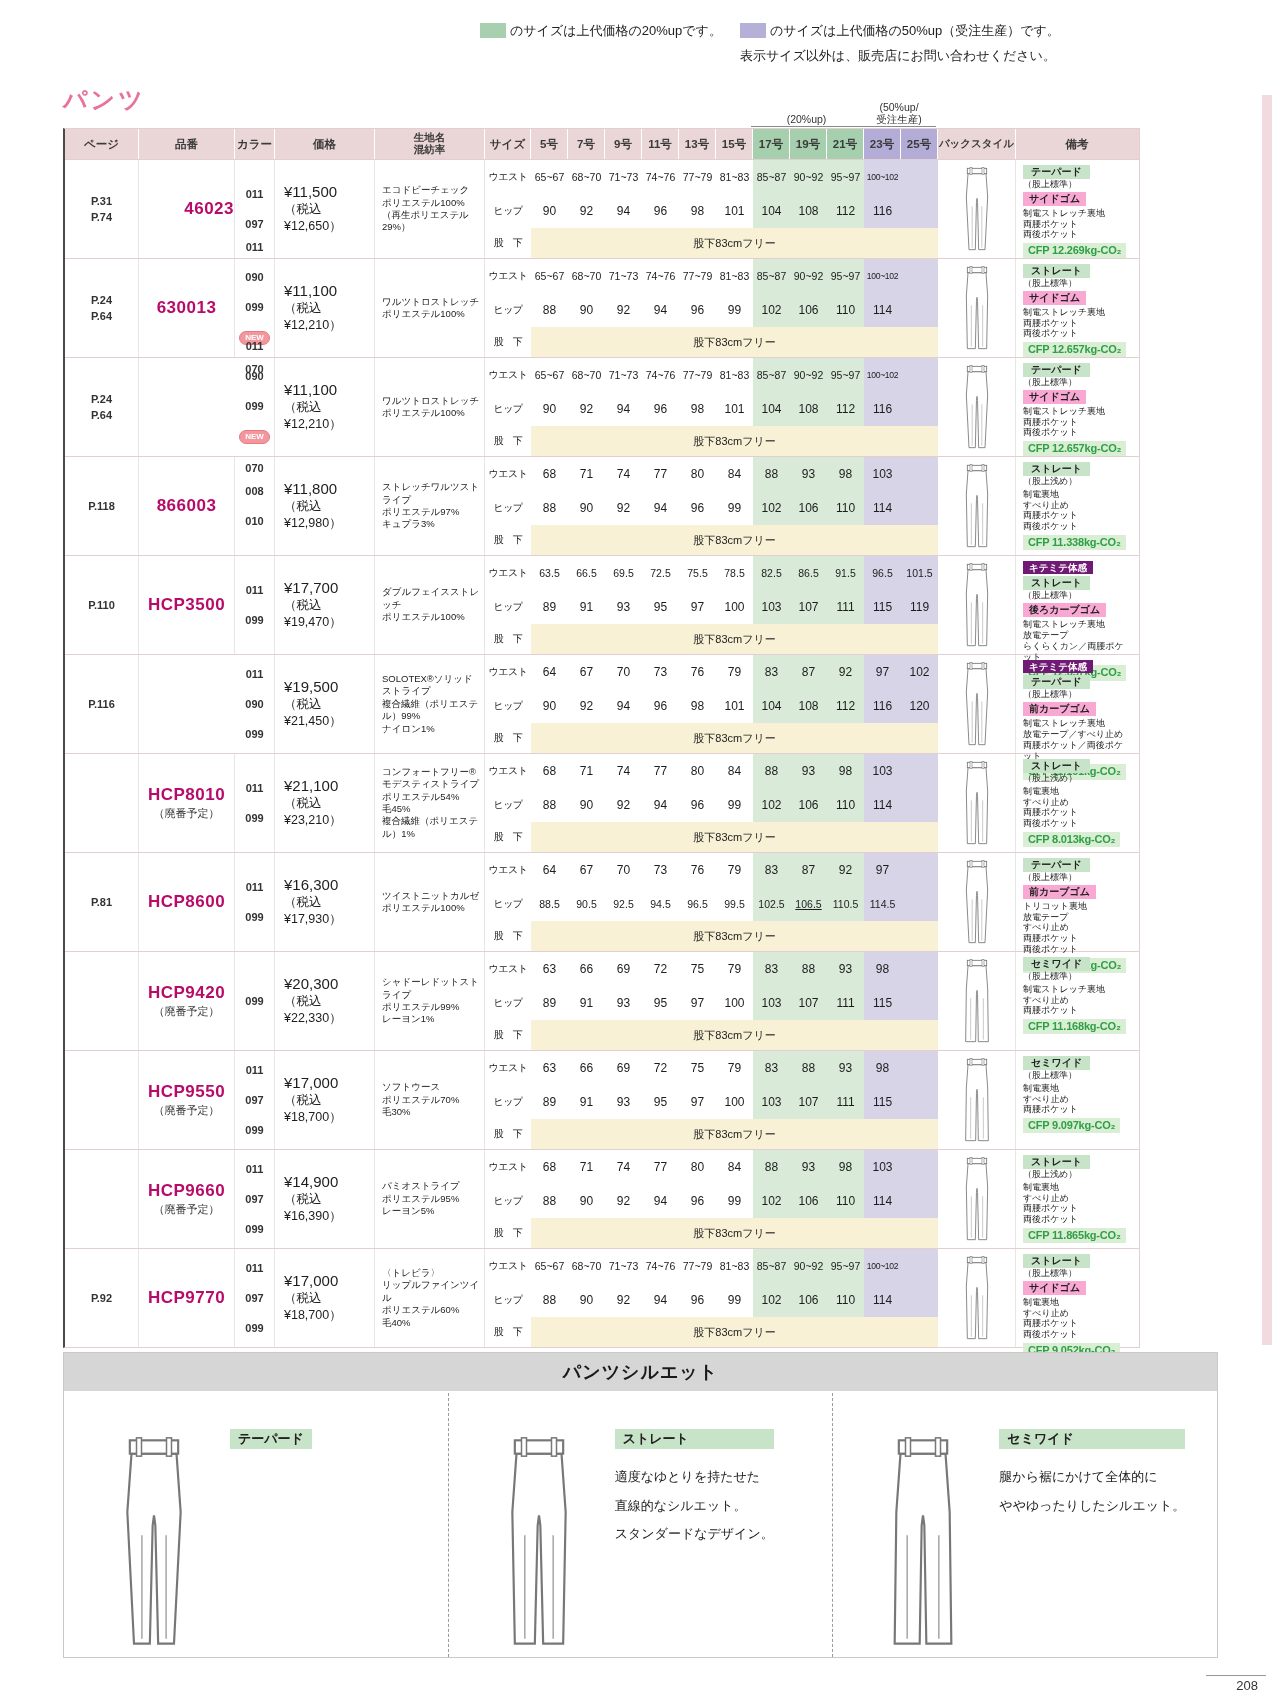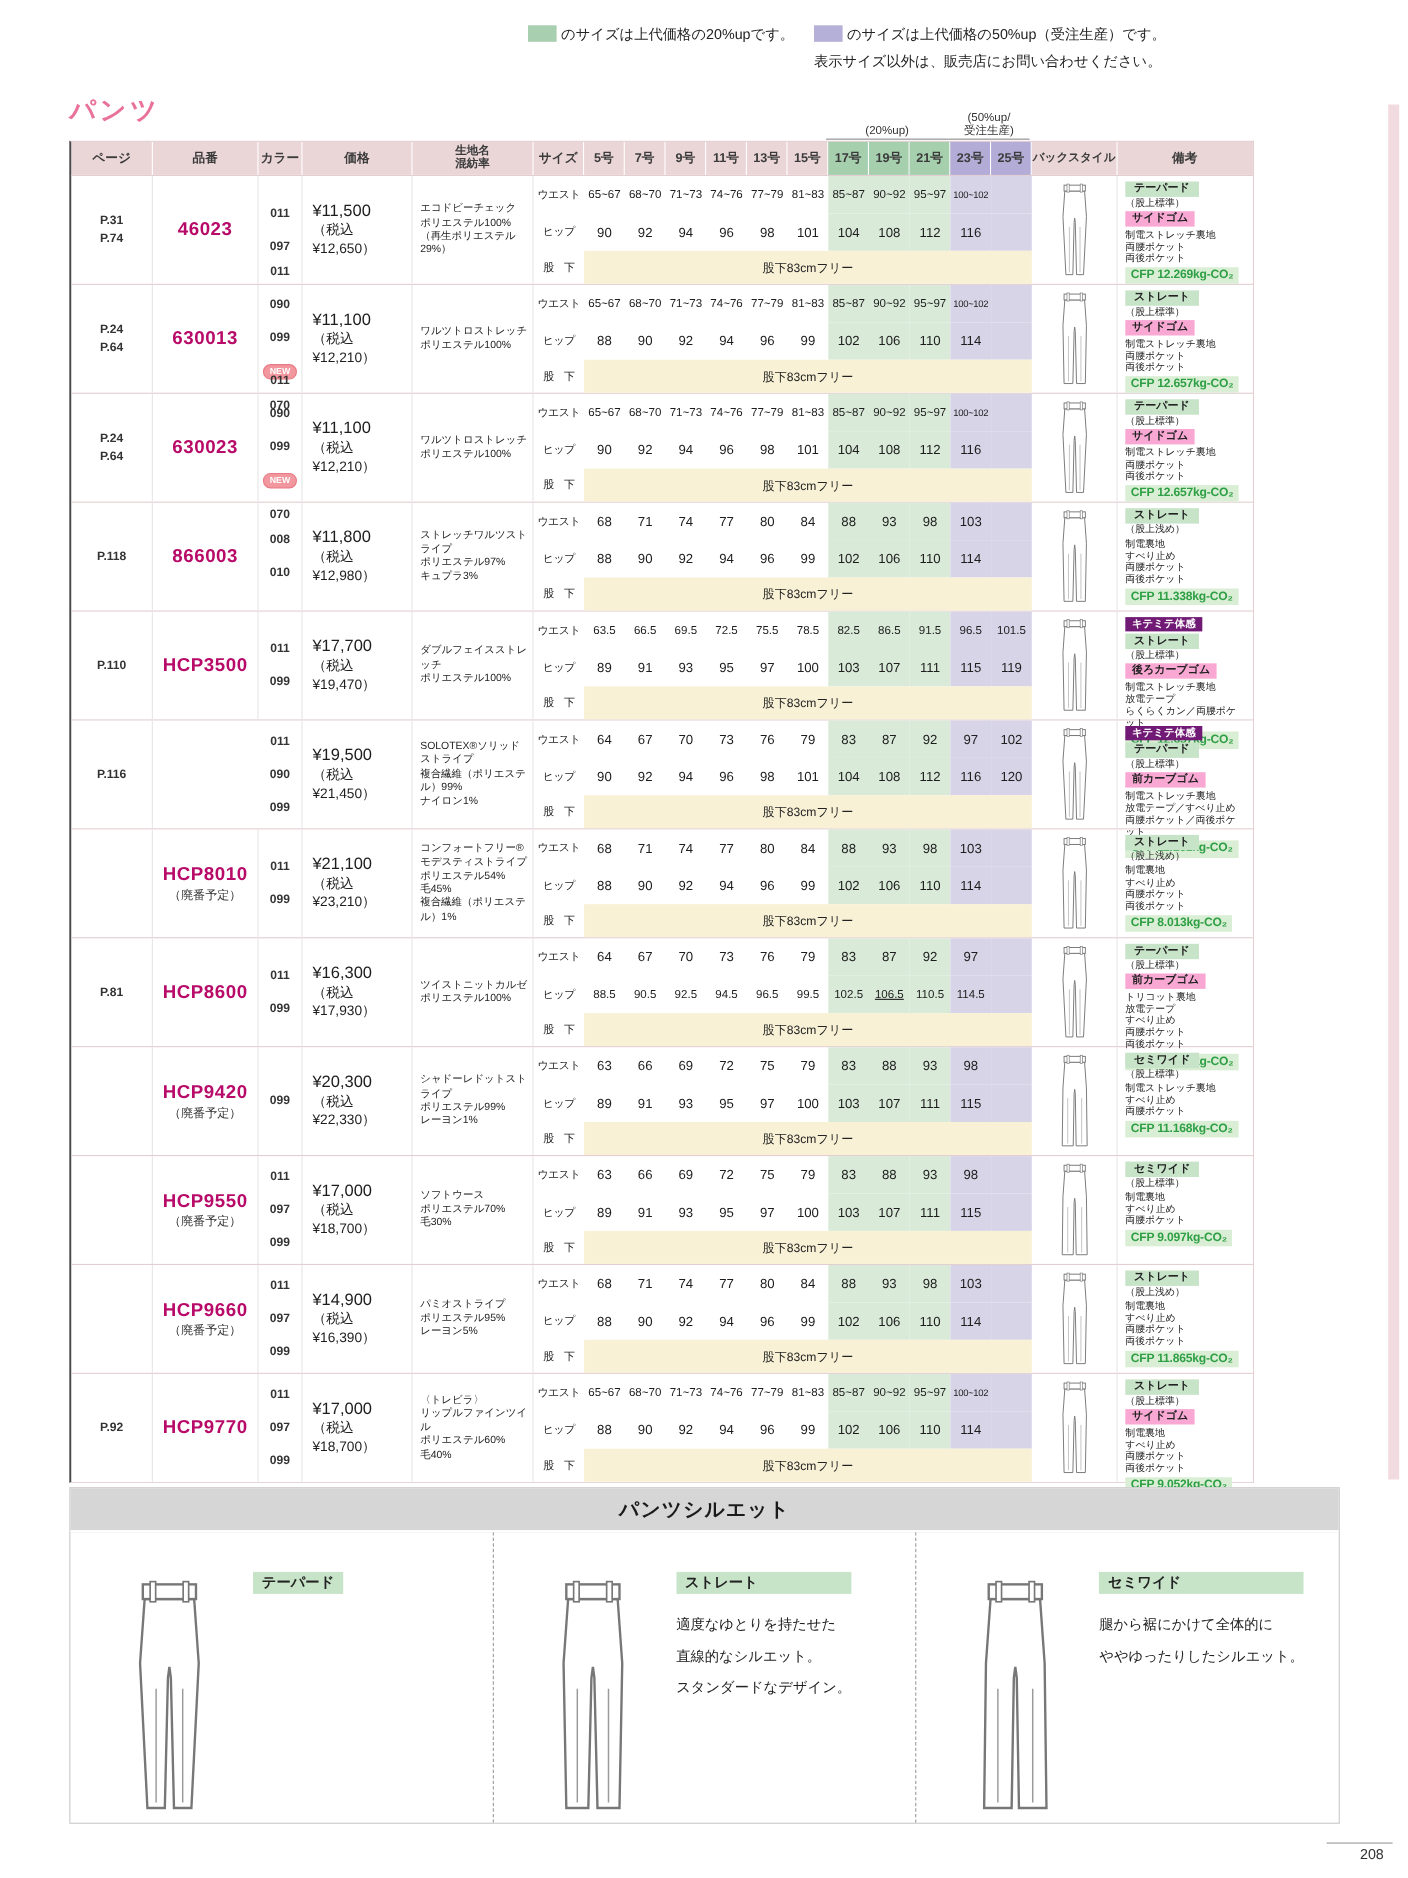--- a/index.html
+++ b/index.html
@@ -168,21 +168,21 @@
         <div class="hcell">
           <div>備考</div>
         </div>
       </div>
     <div id="rows">
         <div class="prow">
           <div class="bigcell cell-page" style="grid-column: 1;">
             <div>P.31</div>
             <div>P.74</div>
           </div>
-          <div class="bigcell cell-code" style="grid-column: 2;">
+          <div class="bigcell cell-code" style="grid-column: 2; align-items: flex-end;">
             <div class="code-text">46023</div>
           </div>
           <div class="bigcell cell-color" style="grid-column: 3;">
             <div>011</div>
             <div>097</div>
           </div>
           <div class="bigcell cell-price" style="grid-column: 4;">
             <div class="price-main">¥11,500</div>
             <div class="price-tax">（税込¥12,650）</div>
           </div>
@@ -314,23 +314,20 @@
             <div class="feat">両腰ポケット</div>
             <div class="feat">両後ポケット</div>
             <div class="cfp">CFP  12.657kg-CO₂</div>
           </div>
         </div>
         <div class="prow">
           <div class="bigcell cell-page" style="grid-column: 1;">
             <div>P.24</div>
             <div>P.64</div>
           </div>
-          <div class="bigcell cell-code" style="grid-column: 2;">
-            <div class="code-text">630023</div>
-          </div>
           <div class="bigcell cell-color" style="grid-column: 3;">
             <div>011</div>
             <div>090</div>
             <div>099</div>
             <div class="new-badge">NEW</div>
             <div>070</div>
           </div>
           <div class="bigcell cell-price" style="grid-column: 4;">
             <div class="price-main">¥11,100</div>
             <div class="price-tax">（税込¥12,210）</div>

